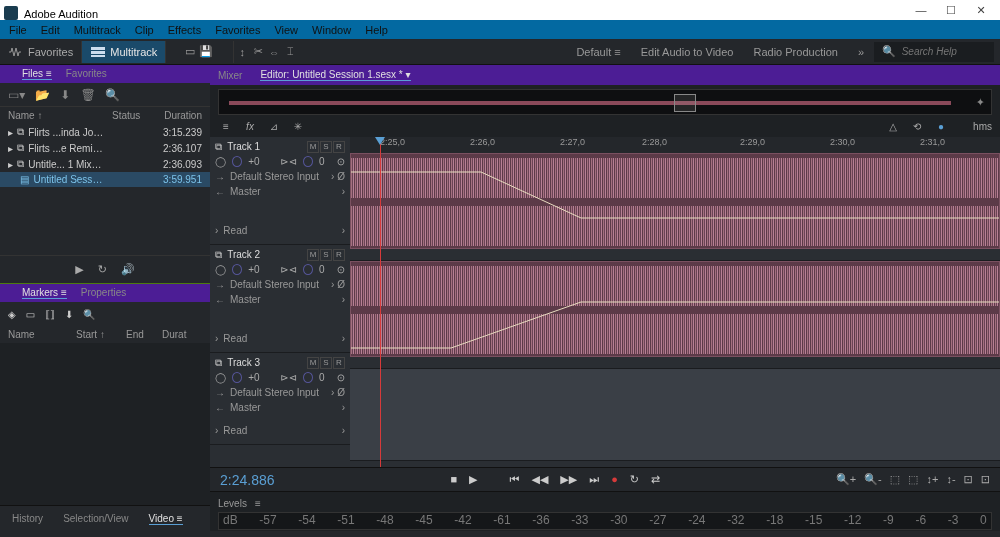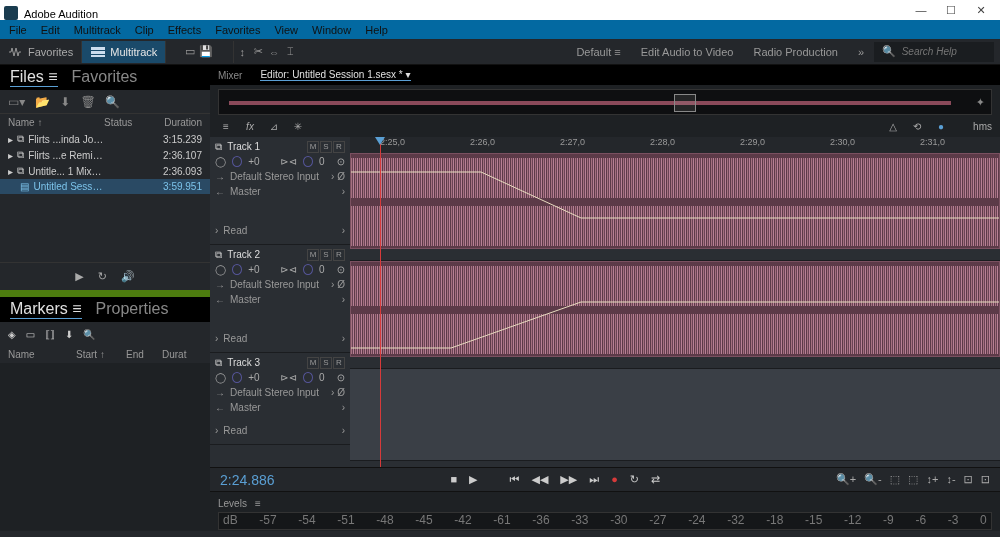--- a/index.html
+++ b/index.html
@@ -13,42 +13,42 @@
 .toolbar{height:26px;background:#24272b;display:flex;align-items:center;border-bottom:1px solid #111}
 .toolbar .tbtn{height:22px;padding:0 8px;display:flex;align-items:center;gap:4px;color:#aaa;border-right:1px solid #333}
 .toolbar .tbtn.active{background:#1a4a6a;color:#e6e6e6}
 .toolbar .spacer{flex:1}
 .toolbar .icon-sm{width:16px;height:16px;display:inline-flex;align-items:center;justify-content:center;color:#999}
 .toolbar .workspace{padding:0 10px;color:#999}
 .search{display:flex;align-items:center;background:#1a1d20;height:20px;padding:0 8px;margin-right:6px;gap:6px;width:120px}
 .search input{background:transparent;border:none;color:#999;font-size:10px;font-style:italic;outline:none;width:100%}
 .main{display:flex;height:466px}
 .left{width:210px;background:#24272b;display:flex;flex-direction:column}
-.tabs{display:flex;gap:14px;padding:3px 10px;background:#000000;font-size:16px}
+.tabs{display:flex;gap:14px;padding:3px 22px;background:#4c1d95;font-size:10px}
 .tab{color:#888}
 .tab.active{color:#e0e0e0;border-bottom:1px solid #5a9fd4}
 .filesbar{height:24px;display:flex;align-items:center;gap:10px;padding:0 8px;border-bottom:1px solid #333}
 .filesbar .ib{color:#888;font-size:12px}
 .filelist{flex:none;height:148px;overflow:hidden}
-.filehdr{display:flex;padding:3px 8px;font-size:10px;color:#999;gap:8px}
+.filehdr{display:flex;padding:3px 8px;font-size:10px;color:#999;gap:0}
 .filerow{display:flex;padding:2px 8px;font-size:10px;color:#ccc;gap:4px;align-items:center}
 .filerow.sel{background:#2a4a64;color:#7cc3ea}
 .cell-name{flex:1;white-space:nowrap;overflow:hidden;text-overflow:ellipsis}
 .cell-status{width:40px}
 .cell-dur{width:50px;text-align:right}
 .transport-mini{height:28px;display:flex;align-items:center;justify-content:center;gap:14px;background:#24272b;border-top:1px solid #333}
 .transport-mini .tico{color:#aaa;font-size:11px}
-.markerpanel{border-top:7px solid #4d7c0f}
+.markerpanel{border-top:1px solid #4d7c0f}
 .markerbar{height:24px;display:flex;align-items:center;gap:10px;padding:0 8px;font-size:10px}
 .markerhdr{display:flex;padding:3px 8px;font-size:10px;color:#999}
 .markerhdr span:nth-child(1){flex:1} .markerhdr span:nth-child(2){width:50px} .markerhdr span:nth-child(3){width:36px} .markerhdr span:nth-child(4){width:40px}
 .markerbody{flex:1;background:#1e2124}
 .bottomtabs{height:26px;display:flex;align-items:center;gap:20px;padding:0 12px;font-size:10px;border-top:1px solid #111}
 .right{flex:1;background:#1e2124;display:flex;flex-direction:column;position:relative}
-.session-tabs{height:20px;display:flex;align-items:center;padding:0 8px;gap:18px;font-size:10px;background:#000000}
+.session-tabs{height:20px;display:flex;align-items:center;padding:0 8px;gap:18px;font-size:10px;background:#4c1d95}
 .overview{height:26px;background:#0e0f11;margin:4px 8px 0 8px;position:relative;border:1px solid #333}
 .overview .wave{position:absolute;top:11px;left:10px;right:40px;height:4px;background:#8a4a5a}
 .overview .handle{position:absolute;top:4px;left:455px;width:22px;height:18px;border:1px solid #888;background:rgba(200,200,200,.12)}
 .overview .gear{position:absolute;right:6px;top:6px;color:#888}
 .track-toolbar{height:22px;display:flex;align-items:center;padding:0 8px;gap:8px;font-size:10px;color:#aaa}
 .track-toolbar .ico{width:16px;text-align:center}
 .tracks{flex:1;display:flex}
 .trackheaders{width:140px;background:#2a2e33}
 .trackhdr{border-bottom:1px solid #1a1c1f;padding:2px 5px;font-size:10px}
 .trackhdr .row{display:flex;align-items:center;gap:5px;height:15px}
@@ -208,20 +208,25 @@
         <span class="ib">🔍</span>
       </div>
       <div class="markerhdr">
         <span>Name</span>
         <span><span>Start</span> ↑</span>
         <span>End</span>
         <span>Durat</span>
       </div>
       <div class="markerbody"></div>
     </div>
+    <div class="bottomtabs">
+      <div class="tab">History</div>
+      <div class="tab">Selection/View</div>
+      <div class="tab active"><span>Video</span> ≡</div>
+    </div>
   </div>
 
   <div class="right">
     <div class="session-tabs">
       <div class="tab">Mixer</div>
       <div class="tab active"><span>Editor: Untitled Session 1.sesx *</span> ▾</div>
     </div>
     <div class="overview">
       <div class="wave"></div>
       <div class="handle"></div>
@@ -311,21 +316,21 @@
           <div style="height:8px"></div>
           <div class="row read">› <span>Read</span><span style="flex:1"></span>›</div>
         </div>
       </div>
 
       <div class="timeline">
         <div class="ruler">
           <span class="tick" style="left:30px">2:25,0</span>
           <span class="tick" style="left:120px">2:26,0</span>
           <span class="tick" style="left:210px">2:27,0</span>
-          <span class="tick" style="left:300px">2:28,0</span>
+          <span class="tick" style="left:292px">2:28,0</span>
           <span class="tick" style="left:390px">2:29,0</span>
           <span class="tick" style="left:480px">2:30,0</span>
           <span class="tick" style="left:570px">2:31,0</span>
         </div>
         <div class="playhead">
             <div class="head"></div>
           </div>
 
         <div class="track-lane" style="top:16px;height:108px">
           <div class="clip" style="top:0;height:96px">

